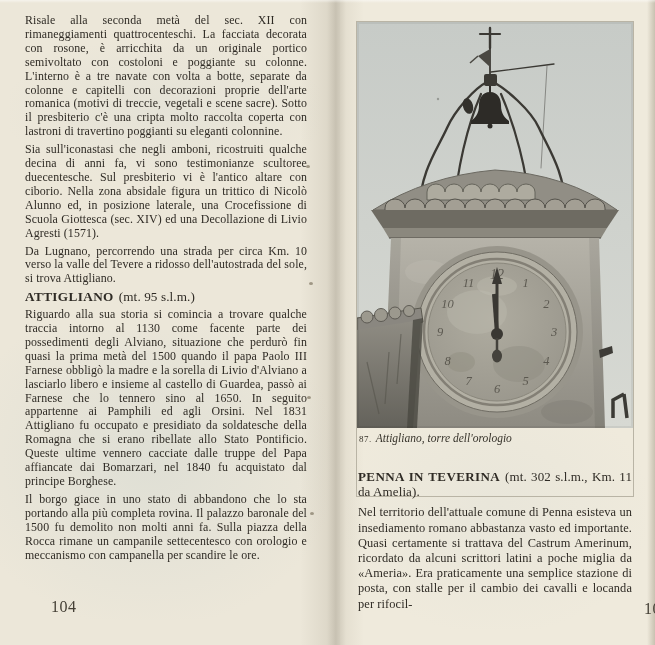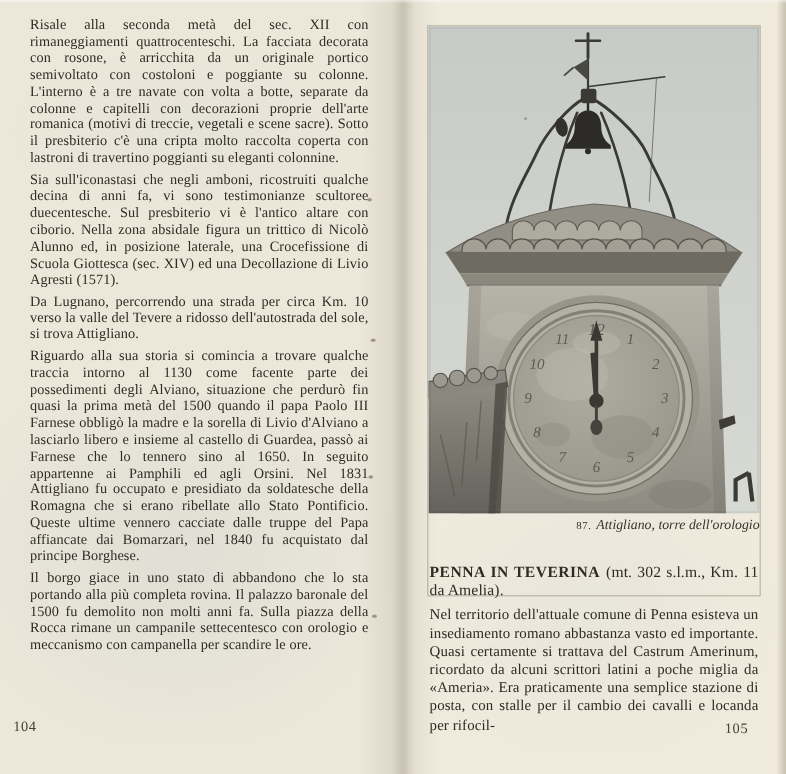--- a/index.html
+++ b/index.html
@@ -32,33 +32,33 @@
   .sec-heading .h-title{font-weight:bold;}
   .sec-heading .h-detail{font-weight:normal;margin-left:5px;letter-spacing:.1px;}
 
   .photo{
     position:absolute;left:357px;top:22px;width:276px;height:474px;
     outline:1px solid #b9b4a5;
     font-style:italic;
   }
   .caption{
     position:absolute;left:359px;top:432px;width:274px;
-    font-size:11.5px;color:#37332b;text-align:right;
+    font-size:11.5px;color:#37332b;
   }
   .caption .fig-num{font-size:9px;font-style:normal;letter-spacing:.5px;}
   .caption .fig-text{font-style:italic;margin-left:4px;}
 
   .col-right{
     position:absolute;left:358px;top:456px;width:274px;
     font-size:12.4px;line-height:15.2px;text-align:justify;letter-spacing:.1px;
   }
   .col-right p{margin:0;}
   .col-right .sec-heading{margin:13px 0 6px 0;font-size:13px;}
 
-  .pagenum{position:absolute;font-size:12px;color:#454036;letter-spacing:.5px;}
+  .pagenum{position:absolute;font-size:16px;color:#454036;letter-spacing:.5px;margin-left:40px;}
   .pn-left{left:11px;top:598px;}
   .pn-right{left:604px;top:600px;}
 </style>
 </head>
 <body>
 
 <div class="book">
   <div class="page-right-bg"></div>
   <div class="tint tint-a"></div>
   <div class="tint tint-b"></div>
@@ -68,20 +68,23 @@
   <div class="speck" style="left:309px;top:282px;"></div>
   <div class="speck" style="left:307px;top:396px;"></div>
   <div class="speck" style="left:310px;top:512px;"></div>
   <div class="edge-right"></div>
   <div class="edge-top"></div>
 
   <div class="col-left">
     <p>Risale alla seconda metà del sec. XII con rimaneggiamenti quattrocenteschi. La facciata decorata con rosone, è arricchita da un originale portico semivoltato con costoloni e poggiante su colonne. L'interno è a tre navate con volta a botte, separate da colonne e capitelli con decorazioni proprie dell'arte romanica (motivi di treccie, vegetali e scene sacre). Sotto il presbiterio c'è una cripta molto raccolta coperta con lastroni di travertino poggianti su eleganti colonnine.</p>
     <p>Sia sull'iconastasi che negli amboni, ricostruiti qualche decina di anni fa, vi sono testimonianze scultoree duecentesche. Sul presbiterio vi è l'antico altare con ciborio. Nella zona absidale figura un trittico di Nicolò Alunno ed, in posizione laterale, una Crocefissione di Scuola Giottesca (sec. XIV) ed una Decollazione di Livio Agresti (1571).</p>
     <p>Da Lugnano, percorrendo una strada per circa Km. 10 verso la valle del Tevere a ridosso dell'autostrada del sole, si trova Attigliano.</p>
+    <p class="sec-heading">
+      <span class="h-title">ATTIGLIANO</span><span class="h-detail">(mt. 95 s.l.m.)</span>
+    </p>
     <p>Riguardo alla sua storia si comincia a trovare qualche traccia intorno al 1130 come facente parte dei possedimenti degli Alviano, situazione che perdurò fin quasi la prima metà del 1500 quando il papa Paolo III Farnese obbligò la madre e la sorella di Livio d'Alviano a lasciarlo libero e insieme al castello di Guardea, passò ai Farnese che lo tennero sino al 1650. In seguito appartenne ai Pamphili ed agli Orsini. Nel 1831 Attigliano fu occupato e presidiato da soldatesche della Romagna che si erano ribellate allo Stato Pontificio. Queste ultime vennero cacciate dalle truppe del Papa affiancate dai Bomarzari, nel 1840 fu acquistato dal principe Borghese.</p>
     <p>Il borgo giace in uno stato di abbandono che lo sta portando alla più completa rovina. Il palazzo baronale del 1500 fu demolito non molti anni fa. Sulla piazza della Rocca rimane un campanile settecentesco con orologio e meccanismo con campanella per scandire le ore.</p>
   </div>
   <div class="pagenum pn-left">104</div>
 
   <div class="photo">
     <svg width="276" height="406" viewBox="0 0 276 406" xmlns="http://www.w3.org/2000/svg" style="font-family:'Liberation Serif','DejaVu Serif',serif;">
       <defs>
         <linearGradient id="sky" x1="0" y1="0" x2="0" y2="1">
           <stop offset="0" stop-color="#c7cbc7"></stop>

